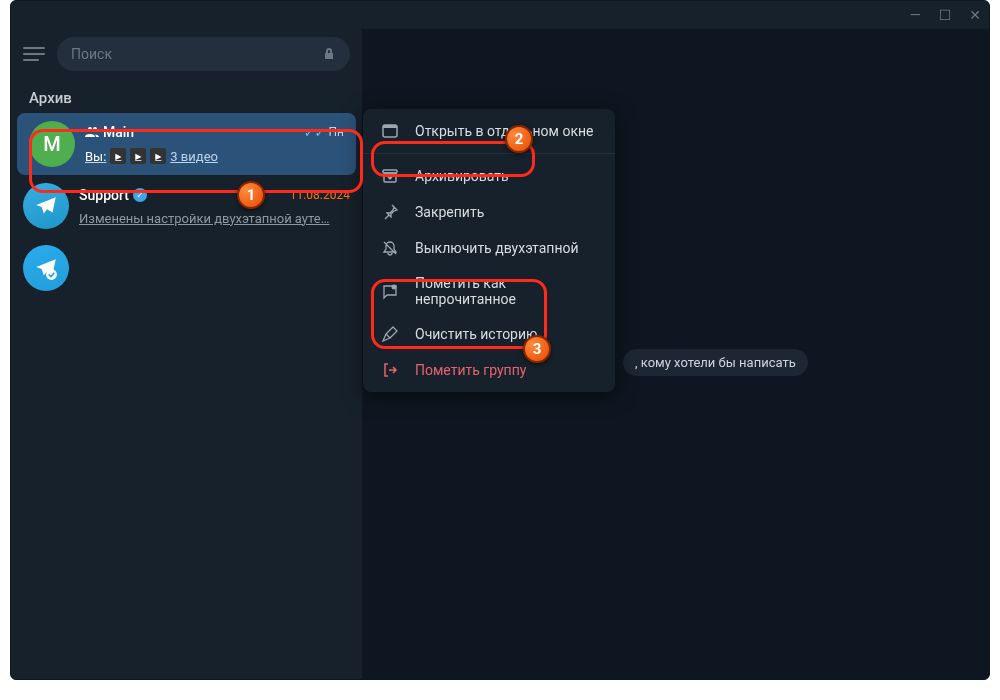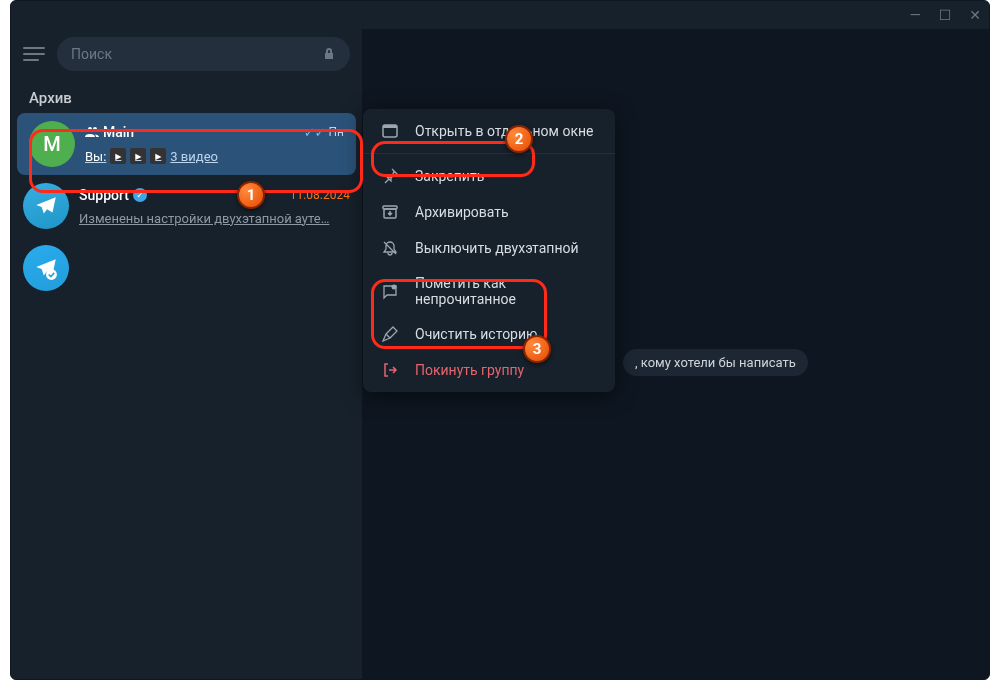--- a/index.html
+++ b/index.html
@@ -329,34 +329,34 @@
         <div class="menu-item">
           <svg width="18" height="18" viewBox="0 0 18 18">
               <rect x="2" y="3" width="14" height="12" rx="2" fill="none" stroke="#9aa6b2" stroke-width="1.5"></rect>
               <rect x="2" y="3" width="14" height="3" fill="#9aa6b2"></rect>
             </svg>
           <span>Открыть в отдельном окне</span>
         </div>
         <div class="menu-sep"></div>
         <div class="menu-item">
           <svg width="18" height="18" viewBox="0 0 18 18">
-              <path d="M11 2l5 5-3 1-3 3v3l-2-2-4 4 4-4-2-2h3l3-3 1-3z" fill="none" stroke="#9aa6b2" stroke-width="1.3"></path>
-            </svg>
-          <span>Закрепить</span>
-        </div>
-        <div class="menu-item">
-          <svg width="18" height="18" viewBox="0 0 18 18">
               <rect x="2" y="3" width="14" height="3" rx="1" fill="none" stroke="#9aa6b2" stroke-width="1.5"></rect>
               <rect x="3" y="6" width="12" height="9" rx="1" fill="none" stroke="#9aa6b2" stroke-width="1.5"></rect>
               <path d="M9 8v4m-2-2l2 2 2-2" stroke="#9aa6b2" stroke-width="1.5" fill="none"></path>
             </svg>
           <span>Архивировать</span>
         </div>
         <div class="menu-item">
           <svg width="18" height="18" viewBox="0 0 18 18">
+              <path d="M11 2l5 5-3 1-3 3v3l-2-2-4 4 4-4-2-2h3l3-3 1-3z" fill="none" stroke="#9aa6b2" stroke-width="1.3"></path>
+            </svg>
+          <span>Закрепить</span>
+        </div>
+        <div class="menu-item">
+          <svg width="18" height="18" viewBox="0 0 18 18">
               <path d="M9 3a4 4 0 00-4 4v3l-2 3h12l-2-3V7a4 4 0 00-4-4zM7 14a2 2 0 004 0M3 3l12 12" fill="none" stroke="#9aa6b2" stroke-width="1.3"></path>
             </svg>
           <span>Выключить двухэтапной</span>
         </div>
         <div class="menu-item">
           <svg width="18" height="18" viewBox="0 0 18 18">
               <path d="M3 4h12v9H6l-3 3V4z" fill="none" stroke="#9aa6b2" stroke-width="1.3"></path>
               <circle cx="13" cy="5" r="2.5" fill="#9aa6b2"></circle>
             </svg>
           <span>Пометить как непрочитанное</span>
@@ -364,21 +364,21 @@
         <div class="menu-item">
           <svg width="18" height="18" viewBox="0 0 18 18">
               <path d="M12 2l4 4-7 7-4-4 7-7zM5 9l-3 7 7-3" fill="none" stroke="#9aa6b2" stroke-width="1.3"></path>
             </svg>
           <span>Очистить историю</span>
         </div>
         <div class="menu-item danger">
           <svg width="18" height="18" viewBox="0 0 18 18">
               <path d="M7 3H4v12h3M8 9h7m-3-3l3 3-3 3" fill="none" stroke="#e6646e" stroke-width="1.5"></path>
             </svg>
-          <span>Покинуть группу</span>
+          <span>Пометить группу</span>
         </div>
       </div>
     </div>
   </div>
 
   <div class="highlight-box" style="left:18px; top:128px; width:334px; height:64px;"></div>
   <div class="badge" style="left:226px; top:180px;">1</div>
 
   <div class="highlight-box" style="left:360px; top:140px; width:164px; height:36px;"></div>
   <div class="badge" style="left:494px; top:124px;">2</div>

